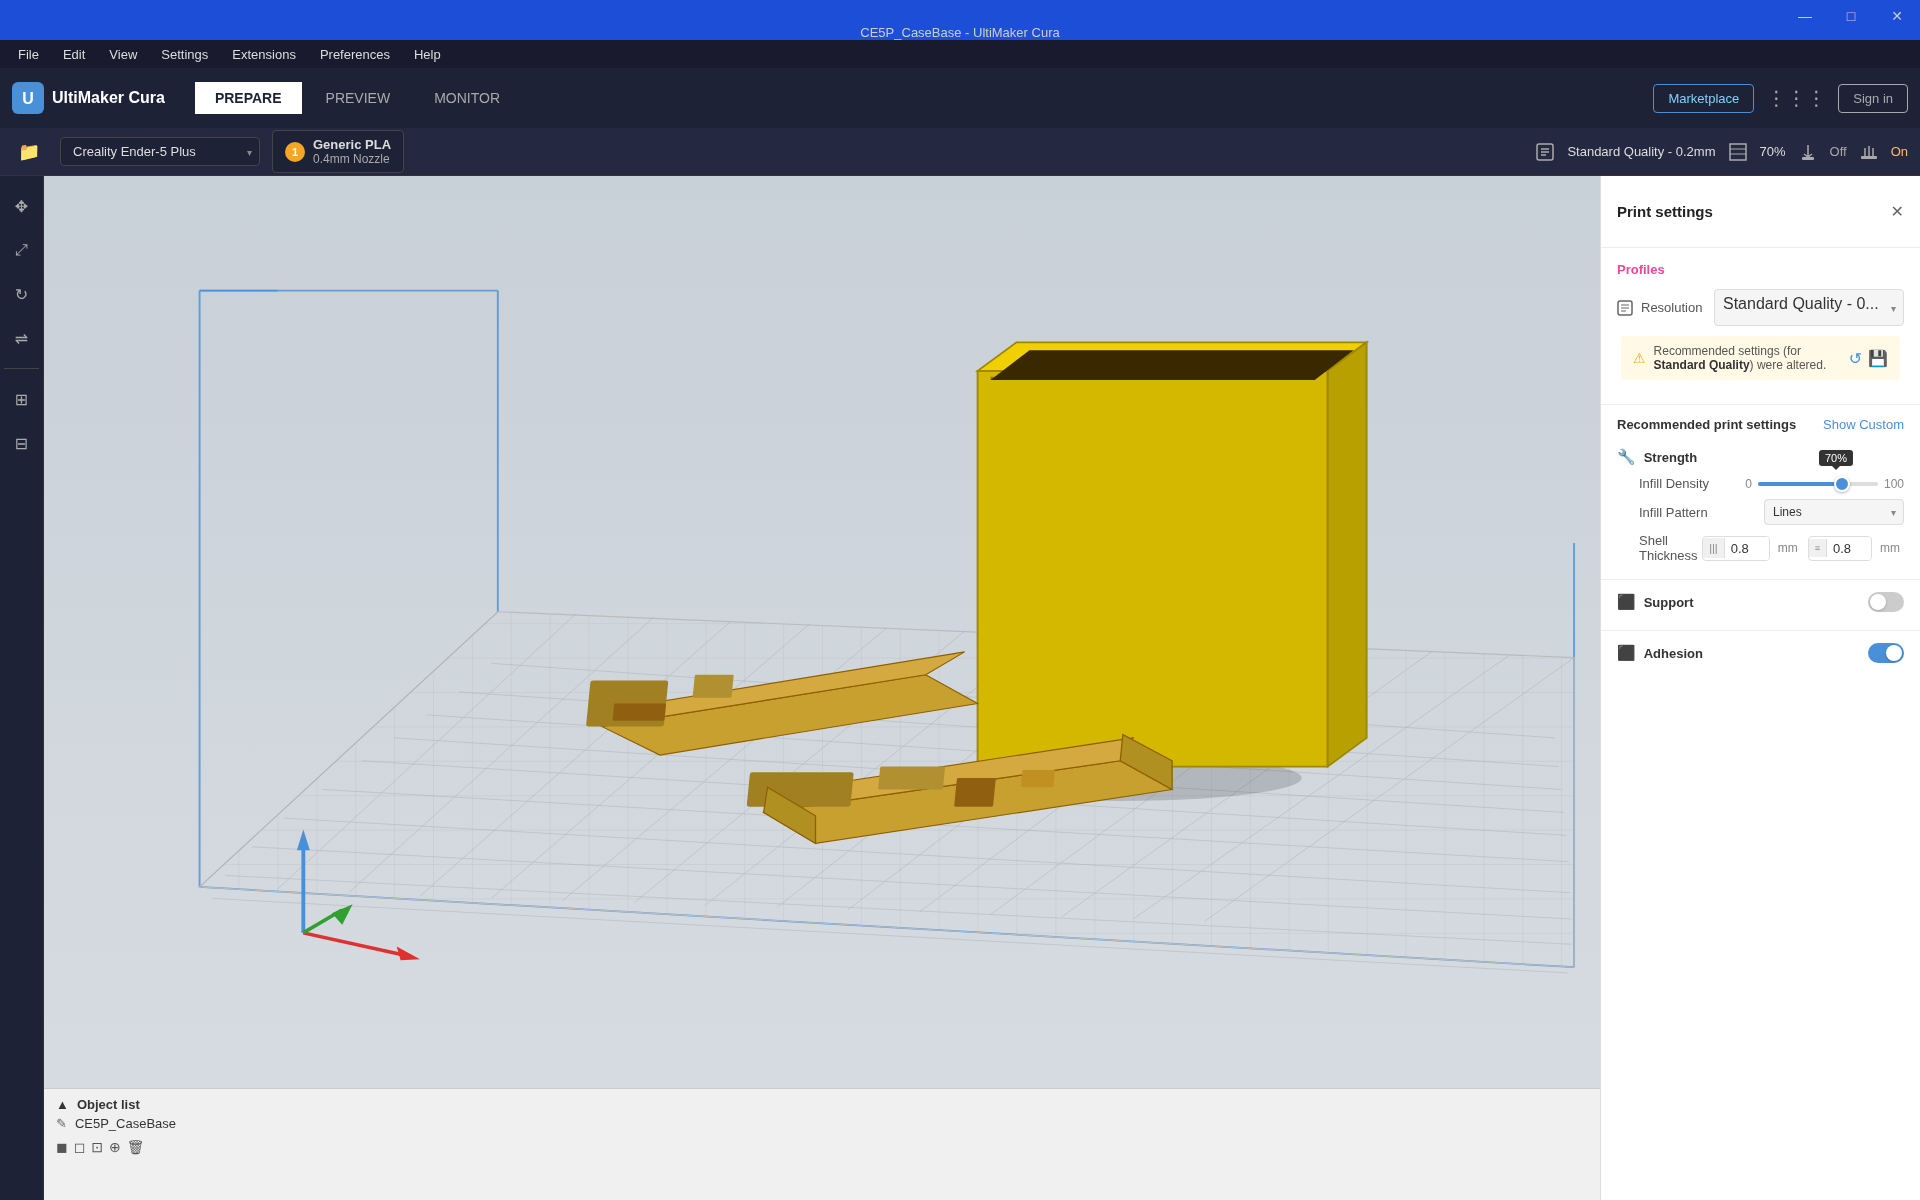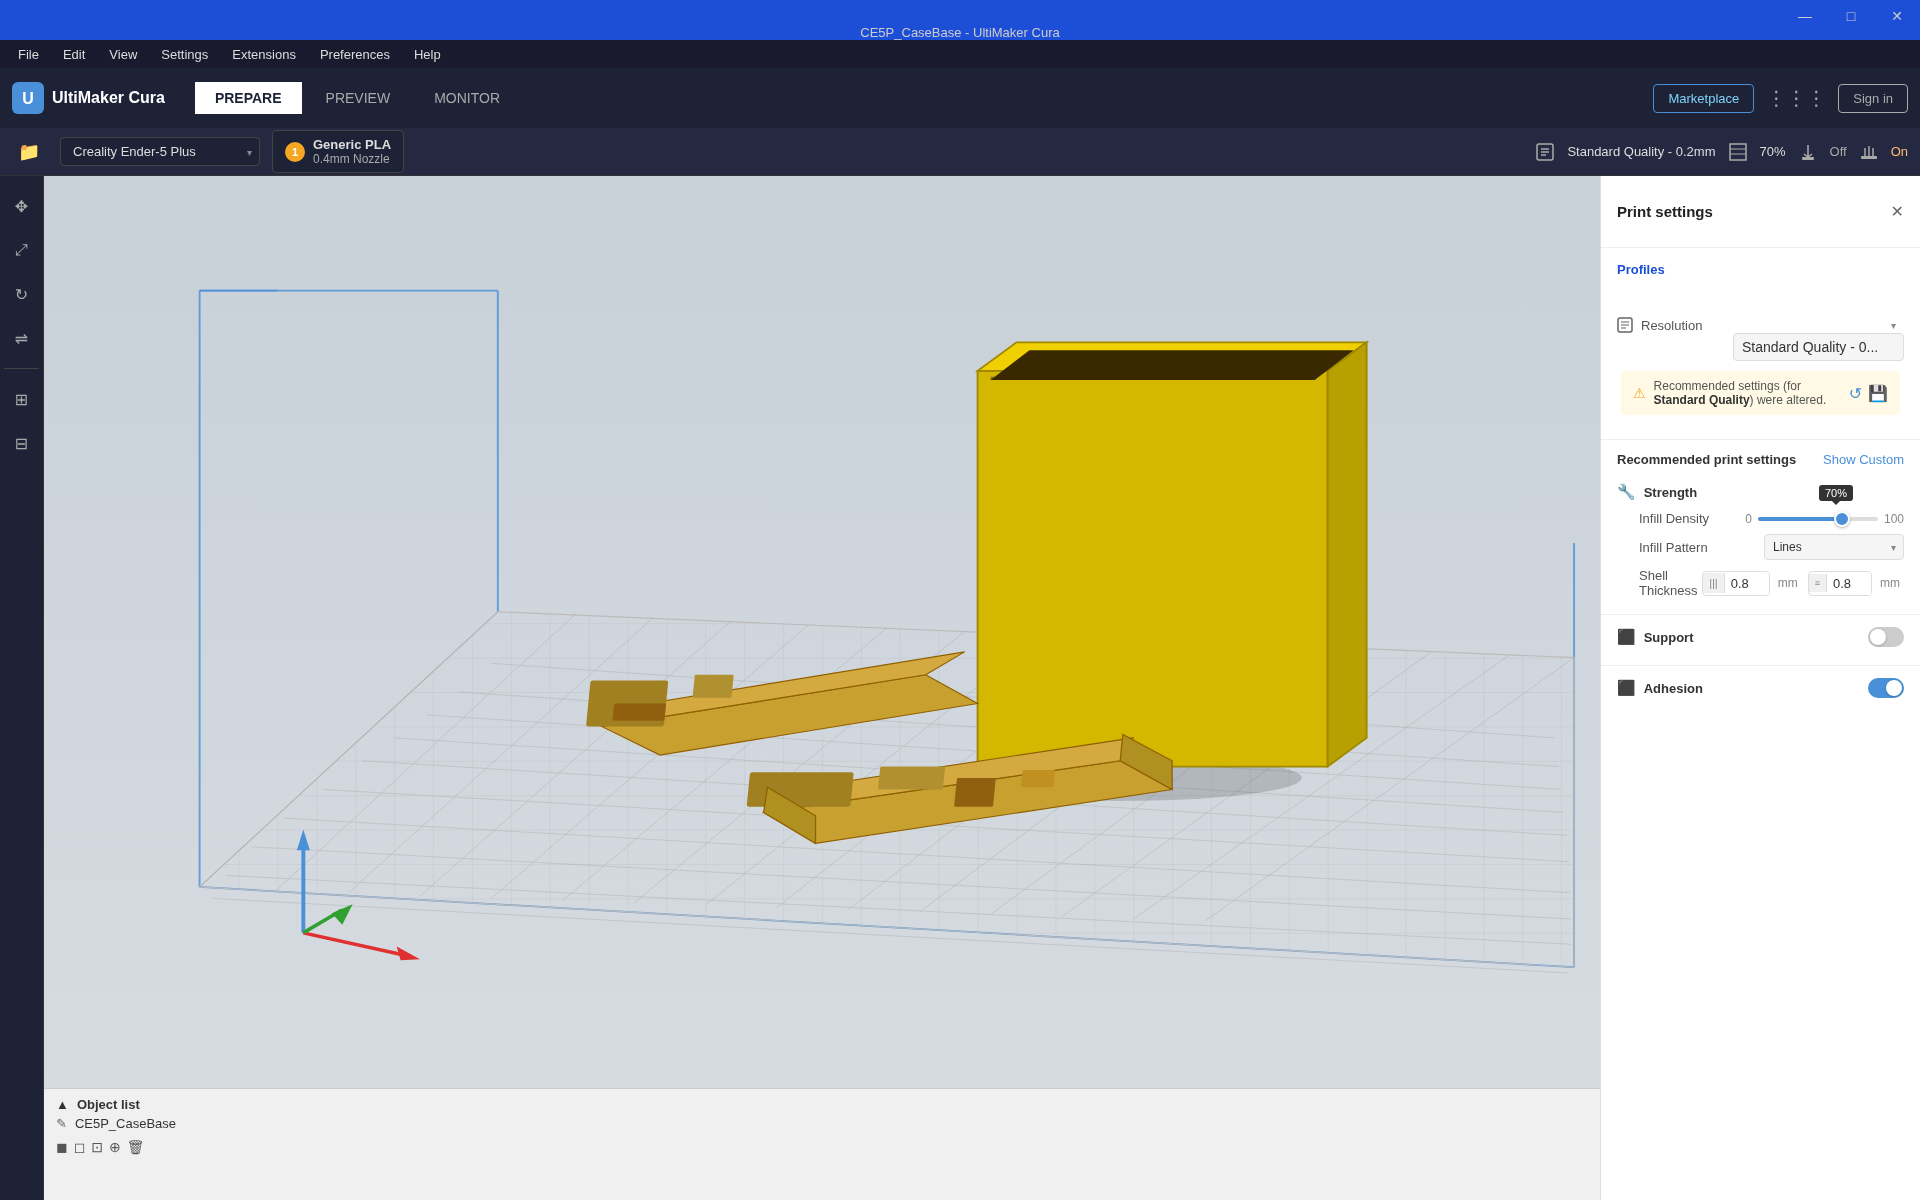--- a/index.html
+++ b/index.html
@@ -128,28 +128,28 @@
     }
     #settings-header {
       display: flex; align-items: center; justify-content: space-between;
       padding: 26px 16px; border-bottom: 1px solid #eee;
     }
     #settings-title { font-size: 15px; font-weight: 600; color: #222; }
     #settings-close { background: transparent; border: none; color: #666; font-size: 16px; cursor: pointer; }
 
     #settings-body { flex: 1; overflow-y: auto; padding: 0; }
     .settings-section { padding: 14px 16px; border-bottom: 1px solid #eee; }
-    .section-title { font-size: 13px; font-weight: 600; color: #1d4ed8; margin-bottom: 12px; }
+    .section-title { font-size: 13px; font-weight: 600; color: #ec4899; margin-bottom: 12px; }
 
     .profile-row { display: flex; align-items: center; justify-content: space-between; margin-bottom: 10px; }
     .profile-label { font-size: 13px; color: #555; display: flex; align-items: center; gap: 8px; }
     .resolution-select {
       background: #f5f5f5; border: 1px solid #ddd; color: #333;
-      padding: 5px 24px 5px 8px; border-radius: 4px; font-size: 14px;
-      appearance: none; cursor: pointer; margin-top: 44px;
+      padding: 5px 24px 13px 8px; border-radius: 4px; font-size: 16px;
+      appearance: none; cursor: pointer;
     }
 
     .warning-row {
       display: flex; align-items: center; gap: 8px; padding: 8px 12px;
       background: #fff9e6; border-radius: 4px; margin: 0 4px 10px 4px;
     }
     .warning-icon { color: #f5a623; font-size: 14px; }
     .warning-text { font-size: 12px; color: #555; flex: 1; }
     .warning-text strong { color: #333; }
     .warning-actions { display: flex; gap: 6px; }

